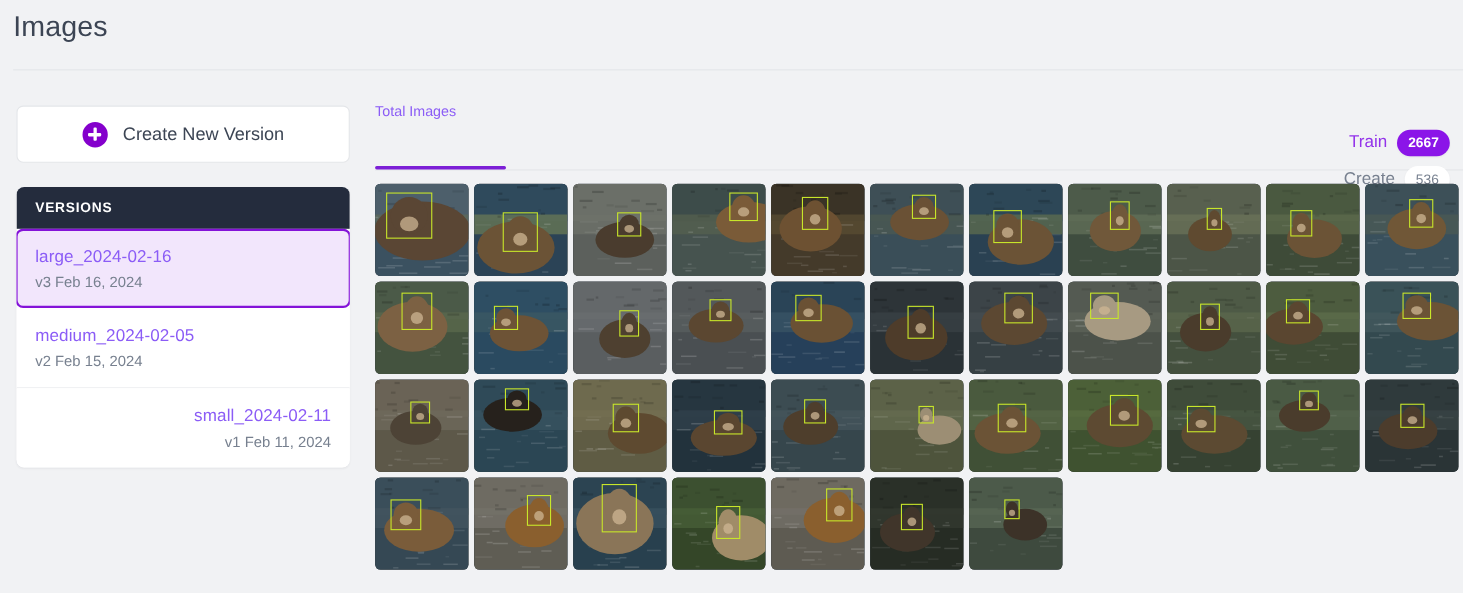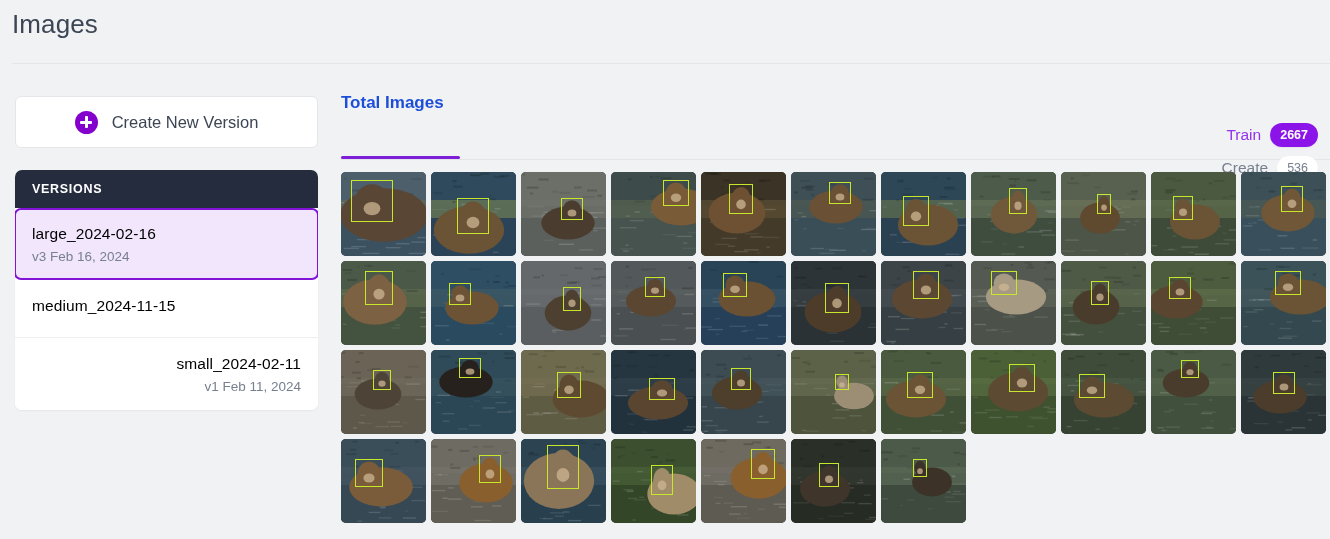--- a/index.html
+++ b/index.html
@@ -68,29 +68,29 @@
   }
   .version-item:last-child { border-bottom: none; text-align: right; }
   .version-item.selected {
     background: #f2e6fc;
     border: 2px solid #8413d8;
     border-radius: 7px;
     margin: 0 -1px;
     padding: 15px 16px 14px 16px;
   }
   .version-name {
-    font-size: 15.5px; color: #000000; font-weight: 400;
+    font-size: 15.5px; color: #8b5cf6; font-weight: 400;
     letter-spacing: .1px; margin-bottom: 6px;
   }
   .version-meta { font-size: 13.5px; color: #77808f; }
 
   
   .main { position: absolute; left: 341px; top: 93px; right: 0; }
   .total-label {
-    font-size: 17px; color: #1d4ed8; margin-bottom: 10px; font-weight: bold;
+    font-size: 13px; color: #8b5cf6; margin-bottom: 10px;
   }
   .tabs { display: flex; align-items: flex-end; height: 36px; position: relative; flex-direction: column; }
   .tab {
     display: flex; align-items: center; gap: 9px;
     cursor: pointer; padding-bottom: 9px; margin-right: 0;
   }
   .tab-label { font-size: 15.5px; color: #77808f; }
   .tab.active .tab-label { color: #9333ea; }
   .badge {
     min-width: 28px; height: 24px; border-radius: 12px;
@@ -140,21 +140,22 @@
     </div>
 
     <div class="versions-card">
       <div class="versions-head">VERSIONS</div>
       <div id="versions-list">
           <div class="version-item selected">
             <div class="version-name">large_2024-02-16</div>
             <div class="version-meta">v3 Feb 16, 2024</div>
           </div>
           <div class="version-item">
-            <div class="version-name">medium_2024-11-15</div>
+            <div class="version-name">medium_2024-02-05</div>
+            <div class="version-meta">v2 Feb 15, 2024</div>
           </div>
           <div class="version-item">
             <div class="version-name">small_2024-02-11</div>
             <div class="version-meta">v1 Feb 11, 2024</div>
           </div>
         </div>
     </div>
 
   </div>
 

